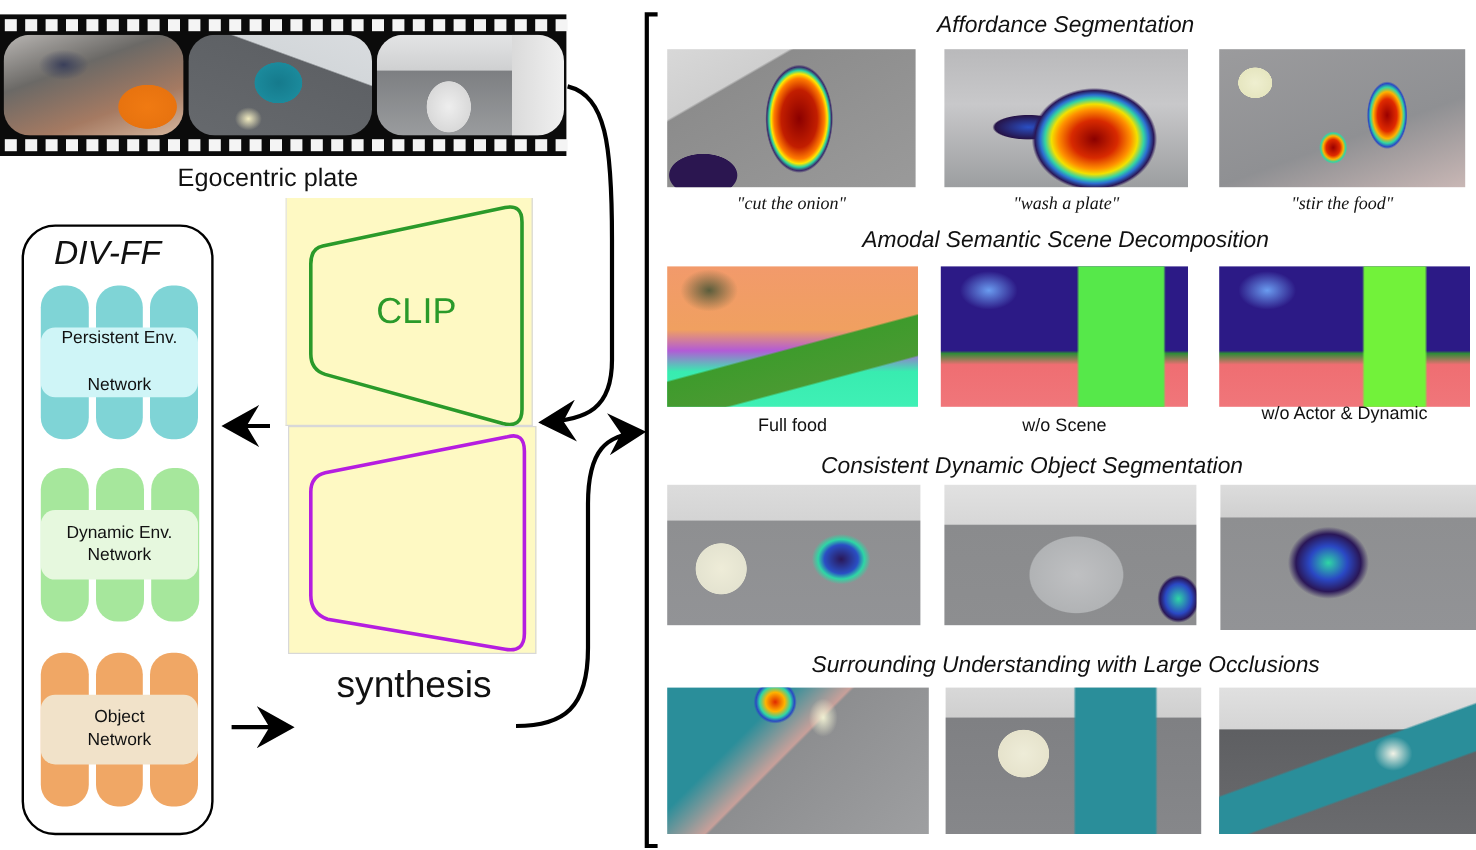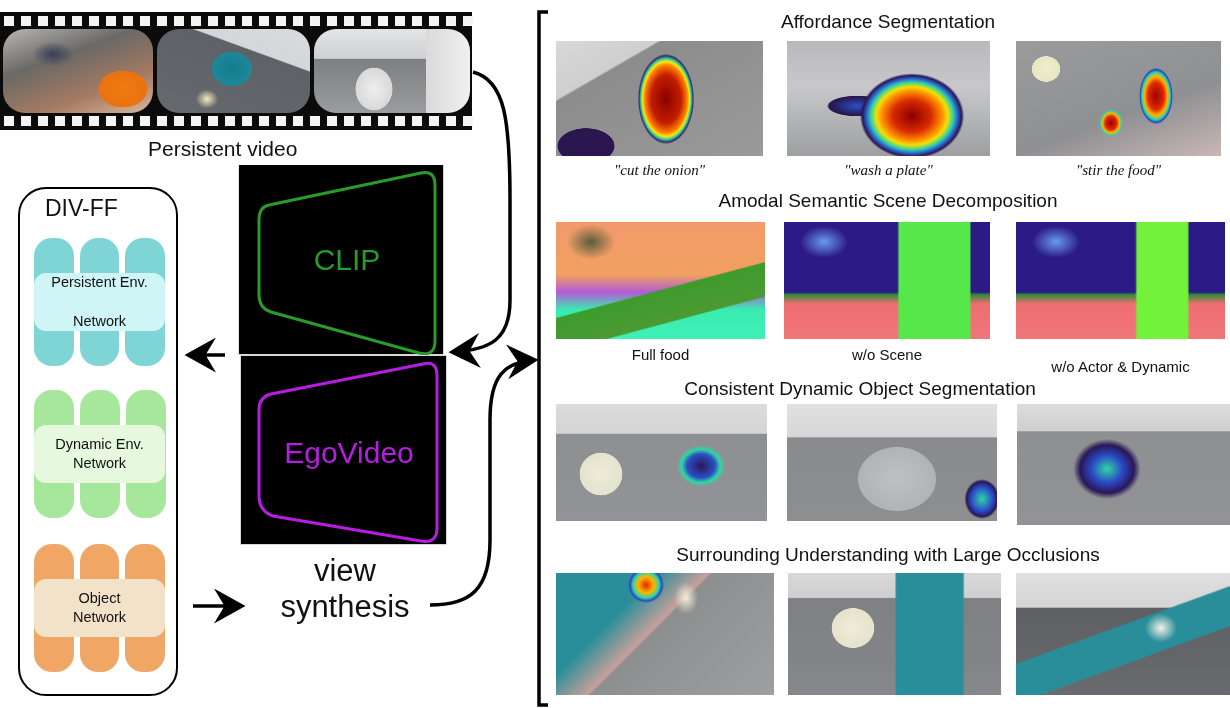--- a/index.html
+++ b/index.html
@@ -8,33 +8,33 @@
 
   
   .film { left:0; top:12px; width:472px; height:118px; background:#0b0b0b; }
   .sprockets { left:4px; width:466px; height:10px; display:flex; gap:7px; }
   .sprockets span { display:block; width:10px; height:10px; background:#f4f4f4; flex:0 0 10px; }
   .frame { top:17px; height:84px; border-radius:22px; overflow:hidden; }
   .caption-video { left:148px; top:137px; font-size:21px; }
 
   
   .divff { left:18px; top:187px; width:160px; height:509px; border:2px solid #000; border-radius:28px; box-sizing:border-box; }
-  .divff-title { left:45px; top:195px; font-size:23px; }
+  .divff-title { left:45px; top:195px; font-size:28px;font-style:italic; }
   .pillars { display:flex; gap:6px; }
   .pillar { width:40px; border-radius:18px; }
   .netlabel { border-radius:12px; text-align:center; font-size:14.5px; line-height:19px; display:flex; align-items:center; justify-content:center; flex-direction:column; }
 
   
-  .enc-panel { border:1px solid #d8d8d8; box-sizing:border-box; background:#000000; }
+  .enc-panel { border:1px solid #d8d8d8; box-sizing:border-box; background:#fef9c3; }
   .enc-label { font-size:30px; text-align:center; }
 
   .synth { left:255px; top:553px; width:180px; text-align:center; font-size:31px; line-height:36px; }
 
   
-  .section-title { font-size:19px; text-align:center; color:#111; }
+  .section-title { font-size:19px; text-align:center; color:#111;font-style:italic; }
   .thumb { overflow:hidden; }
   .cap-it { font-family:"Liberation Serif", serif; font-style:italic; font-size:15px; text-align:center; }
   .cap { font-size:15px; text-align:center; }
 </style>
 </head>
 <body>
 
 <div class="abs film">
   <div class="abs sprockets" style="top:4px;" id="spr-top">
       <span></span>
@@ -107,21 +107,21 @@
          linear-gradient(200deg, transparent 40%, rgba(0,0,0,0) 40%),
          radial-gradient(ellipse 28px 24px at 75px 40px, #157a8c 0%, #1b8a9c 70%, transparent 72%),
          radial-gradient(ellipse 14px 12px at 50px 70px, #f2ecc0 0%, transparent 80%),
          linear-gradient(200deg, #d9dcdf 0%, #d3d7da 30%, #5e6165 31%, #66696d 100%);"></div>
   <div class="abs frame" style="left:314px; width:156px;
        background:
          linear-gradient(90deg, transparent 0%, transparent 72%, #dadada 72%, #f0f0f0 100%),
          radial-gradient(ellipse 26px 30px at 60px 60px, #eeeeee 0%, #d9d9d9 70%, transparent 72%),
          linear-gradient(180deg, #e3e4e5 0%, #cfd0d1 35%, #7d7f82 36%, #9a9c9e 100%);"></div>
 </div>
-<div class="abs caption-video">Persistent video</div>
+<div class="abs caption-video">Egocentric plate</div>
 
 <div class="abs divff"></div>
 <div class="abs divff-title">DIV-FF</div>
 
 <div class="abs" style="left:34px; top:238px; width:131px; height:128px;">
   <div class="pillars" style="height:128px;">
     <div class="pillar" style="background:#7fd4d6;"></div>
     <div class="pillar" style="background:#7fd4d6;"></div>
     <div class="pillar" style="background:#7fd4d6;"></div>
   </div>
@@ -159,25 +159,23 @@
   <svg class="abs" style="left:0; top:0;" width="206" height="190">
     <path d="M30 40 Q20 42 20 55 L20 130 Q20 143 32 147 L180 188 Q196 192 196 176 L196 20 Q196 5 182 8 Z" fill="none" stroke="#2a9a2a" stroke-width="3"></path>
   </svg>
   <div class="abs enc-label" style="left:20px; top:78px; width:176px; color:#2a9a2a;">CLIP</div>
 </div>
 
 <div class="abs enc-panel" style="left:240px; top:355px; width:207px; height:190px;">
   <svg class="abs" style="left:0; top:0;" width="207" height="190">
     <path d="M30 38 Q18 41 18 54 L18 140 Q18 155 32 160 L180 185 Q196 188 196 172 L196 20 Q196 4 182 8 Z" fill="none" stroke="#b51ee0" stroke-width="3"></path>
   </svg>
-  <div class="abs enc-label" style="left:20px; top:80px; width:176px; color:#b51ee0;">EgoVideo</div>
 </div>
 
 <div class="abs synth">
-  <div>view</div>
   <div>synthesis</div>
 </div>
 
 <svg class="abs" style="left:0; top:0;" width="1230" height="708">
   <defs>
     <marker id="ah" markerWidth="10" markerHeight="10" refX="8" refY="5" orient="auto" markerUnits="strokeWidth">
       <path d="M0 0 L9 5 L0 10 L3 5 Z" fill="#000"></path>
     </marker>
   </defs>
 
@@ -228,21 +226,21 @@
      linear-gradient(90deg, transparent 0%, transparent 55%, #56e84a 56%, #56e84a 90%, transparent 91%),
      linear-gradient(180deg, #2c1a86 0%, #2c1a86 60%, #2f8a39 62%, #ef6e72 70%, #f0767a 100%);"></div>
 <div class="abs thumb" style="left:1016px; top:222px; width:209px; height:117px;
    background:
      radial-gradient(ellipse 30px 20px at 40px 20px, #6a9cf0 0%, transparent 80%),
      linear-gradient(90deg, transparent 0%, transparent 57%, #72f23a 58%, #72f23a 82%, transparent 83%),
      linear-gradient(180deg, #2c1a86 0%, #2c1a86 60%, #2f8a39 62%, #ef6e72 70%, #f0767a 100%);"></div>
 
 <div class="abs cap" style="left:556px; top:346px; width:209px;">Full food</div>
 <div class="abs cap" style="left:784px; top:346px; width:206px;">w/o Scene</div>
-<div class="abs cap" style="left:1016px; top:358px; width:209px;">w/o Actor &amp; Dynamic</div>
+<div class="abs cap" style="left:1016px; top:336px; width:209px;">w/o Actor &amp; Dynamic</div>
 
 <div class="abs section-title" style="left:528px; top:378px; width:664px;">Consistent Dynamic Object Segmentation</div>
 
 <div class="abs thumb" style="left:556px; top:404px; width:211px; height:117px;
    background:
      radial-gradient(ellipse 35px 30px at 145px 62px, #2a1758 0%, #2a4fc4 40%, #2fd6a5 55%, transparent 70%),
      radial-gradient(ellipse 30px 30px at 45px 70px, #eeecd8 0%, #e4e3d0 70%, transparent 72%),
      linear-gradient(180deg, #dcdcdc 0%, #d4d4d4 25%, #8e8f91 26%, #929396 100%);"></div>
 <div class="abs thumb" style="left:787px; top:404px; width:210px; height:117px;
    background:

